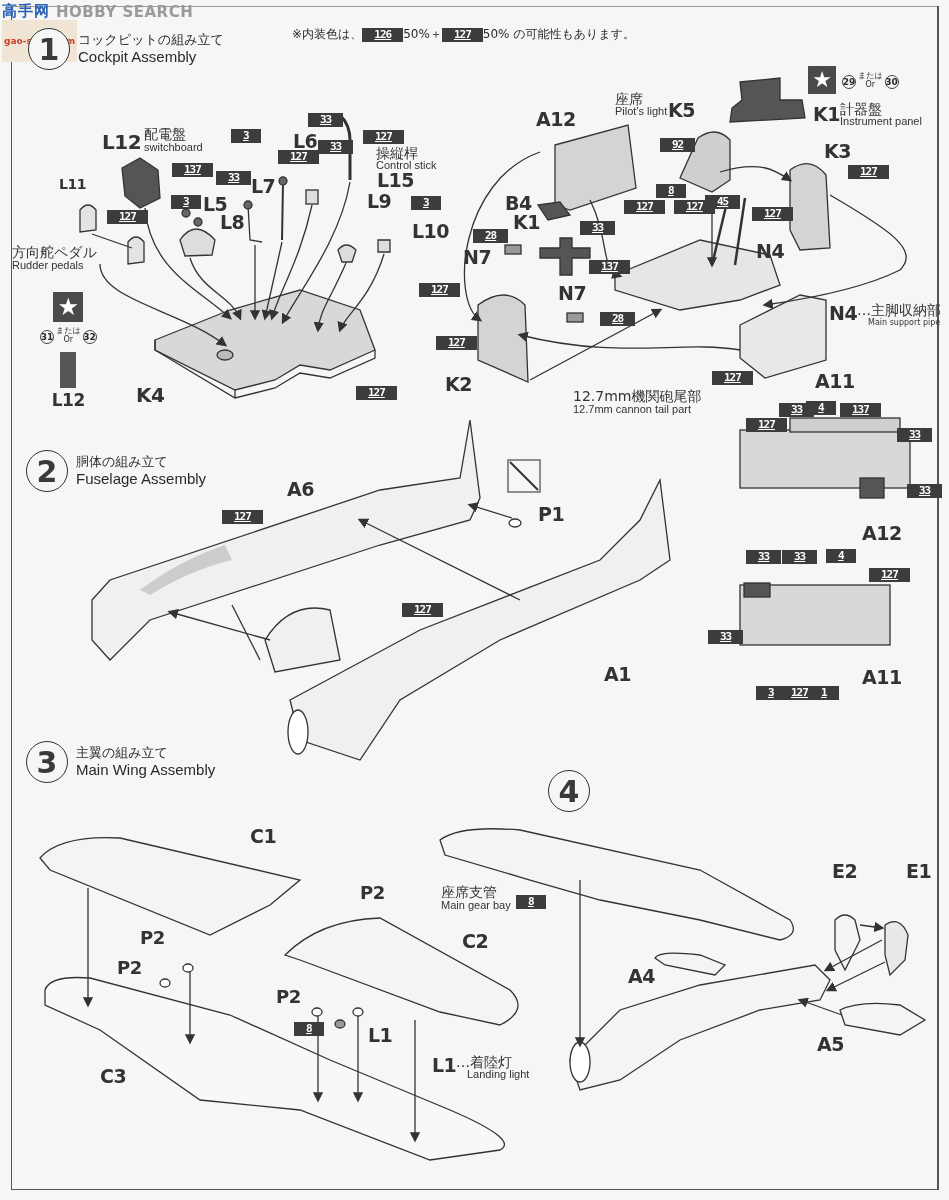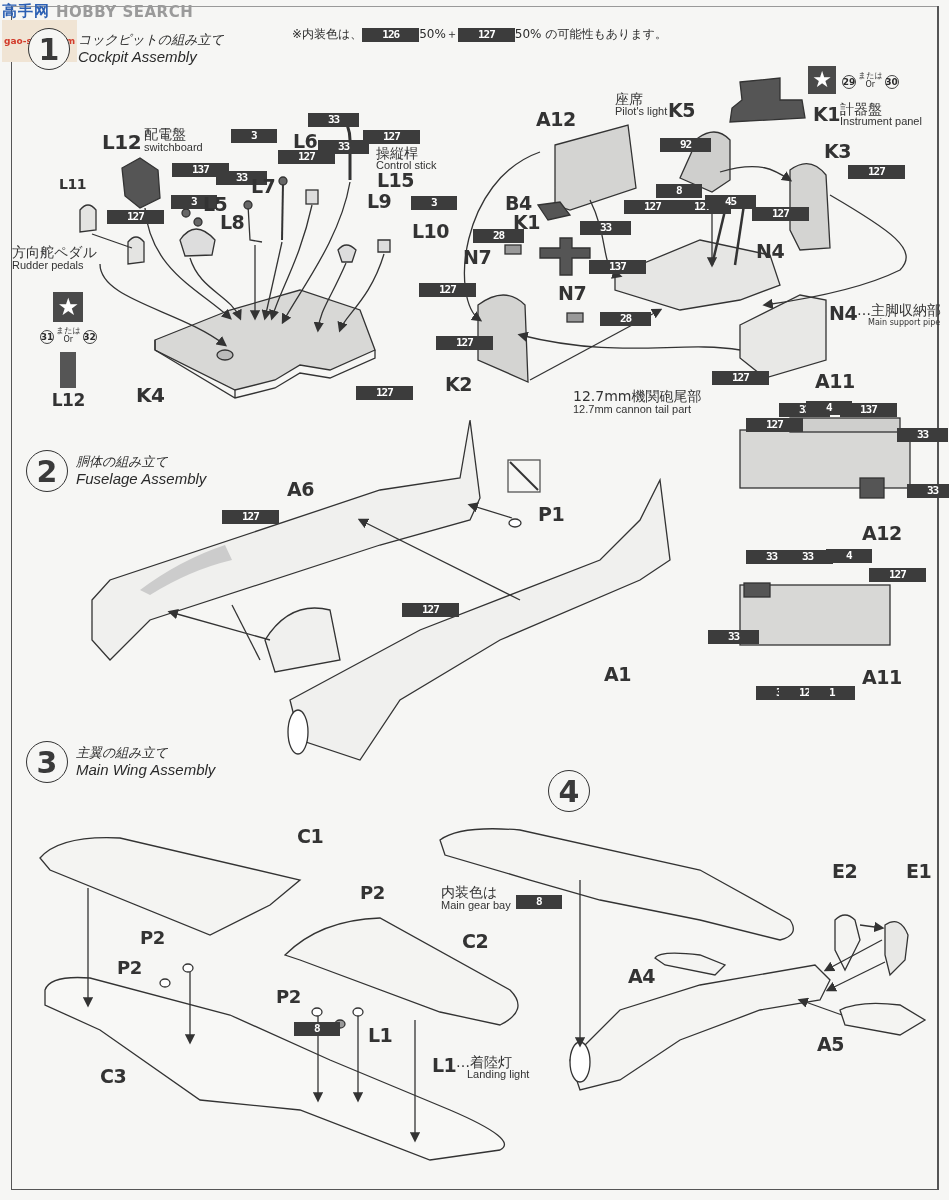--- a/index.html
+++ b/index.html
@@ -9,28 +9,28 @@
   .sheet { position: absolute; left: 11px; top: 6px; width: 926px; height: 1184px; border-left: 1.5px solid #555; border-bottom: 1.5px solid #555; border-top: 1px solid #999; }
   .sheet-right-rule { position: absolute; left: 937px; top: 6px; width: 1.5px; height: 1184px; background: #555; }
 
   .watermark { position: absolute; left: 2px; top: 2px; display: flex; align-items: center; gap: 2px; z-index: 5; }
   .wm-logo { font-family: "DejaVu Sans", sans-serif; font-size: 15px; font-weight: bold; color: #2b5fb3; letter-spacing: 1px; }
   .wm-text { font-family: "DejaVu Sans", sans-serif; font-size: 15px; font-weight: bold; color: #9a9a9a; letter-spacing: 0.5px; margin-left: 4px; }
   .wm-sub { position: absolute; left: 2px; top: 20px; font-size: 9px; font-weight: bold; color: #d23b2b; background: #f0e4d4; padding: 16px 2px; font-family: "DejaVu Sans", sans-serif; }
 
   .step-head { position: absolute; display: flex; align-items: center; gap: 8px; }
   .step-num { width: 42px; height: 42px; border-radius: 50%; border: 1.5px solid #333; display: flex; align-items: center; justify-content: center; font-family: "DejaVu Sans", sans-serif; font-weight: bold; font-size: 30px; color: #3a3a3a; background: #f6f6f4; }
-  .step-titles { display: flex; flex-direction: column; line-height: 1.15; font-style: italic; }
+  .step-titles { display: flex; flex-direction: column; line-height: 1.15; }
   .step-jp { font-size: 13px; color: #2a2a2a; font-family: "DejaVu Sans", sans-serif; }
   .step-en { font-size: 15px; color: #2a2a2a; }
 
   .note { position: absolute; left: 292px; top: 24px; font-size: 12px; line-height: 20px; font-family: "DejaVu Sans", sans-serif; }
   .note .l2 { padding-left: 20px; font-size: 12px; font-family: "Liberation Sans", sans-serif; }
 
-  .cbox { display: inline-block; background: #3c3c3c; color: #fff; font-family: "DejaVu Sans Mono", monospace; font-weight: bold; font-size: 11px; line-height: 14px; padding: 0 20px; letter-spacing: -1px; vertical-align: middle; }
+  .cbox { display: inline-block; background: #3c3c3c; color: #fff; font-family: "DejaVu Sans Mono", monospace; font-weight: bold; font-size: 11px; line-height: 14px; padding: 0 12px; letter-spacing: -1px; vertical-align: middle; text-decoration: underline; }
   .cbox.abs { position: absolute; }
 
   .pl { position: absolute; font-family: "DejaVu Sans", sans-serif; font-weight: bold; font-size: 17px; color: #333; letter-spacing: -0.5px; }
   .small { position: absolute; font-size: 14px; line-height: 11px; color: #333; font-family: "DejaVu Sans", sans-serif; }
   .small-en { position: absolute; font-size: 11px; line-height: 12px; color: #333; }
 
   .decal { position: absolute; display: flex; flex-direction: column; align-items: center; }
   .decal-star { width: 30px; height: 30px; background: #4a4a4a; color: #fff; font-size: 24px; line-height: 30px; text-align: center; }
   .decal-row { display: flex; align-items: flex-end; gap: 2px; font-size: 9px; font-family: "DejaVu Sans", sans-serif; }
   .circ { display: inline-flex; width: 14px; height: 14px; border: 1px solid #444; border-radius: 50%; align-items: center; justify-content: center; font-size: 9px; font-weight: bold; }
@@ -324,32 +324,32 @@
 <span class="cbox abs" style="left:779px;top:686px;">127</span>
 <span class="cbox abs" style="left:809px;top:686px;">1</span>
 <span class="pl" style="left:862px;top:666px;font-size:19px;">A11</span>
 
 <span class="pl" style="left:287px;top:478px;font-size:19px;">A6</span>
 <span class="cbox abs" style="left:222px;top:510px;">127</span>
 <span class="pl" style="left:538px;top:503px;font-size:19px;">P1</span>
 <span class="cbox abs" style="left:402px;top:603px;">127</span>
 <span class="pl" style="left:604px;top:663px;font-size:19px;">A1</span>
 
-<span class="pl" style="left:250px;top:825px;font-size:19px;margin-left:47px;">C1</span>
+<span class="pl" style="left:250px;top:825px;font-size:19px;">C1</span>
 <span class="pl" style="left:140px;top:927px;font-size:18px;">P2</span>
 <span class="pl" style="left:117px;top:957px;font-size:18px;">P2</span>
 <span class="pl" style="left:360px;top:882px;font-size:18px;">P2</span>
 <span class="pl" style="left:462px;top:930px;font-size:19px;">C2</span>
 <span class="pl" style="left:276px;top:986px;font-size:18px;">P2</span>
 <span class="cbox abs" style="left:294px;top:1022px;">8</span>
 <span class="pl" style="left:368px;top:1024px;font-size:19px;">L1</span>
 <span class="pl" style="left:100px;top:1065px;font-size:19px;">C3</span>
 <span class="pl" style="left:432px;top:1054px;font-size:19px;">L1</span>
 <span class="small" style="left:456px;top:1057px;"><span>…</span><span>着陸灯</span></span>
 <span class="small-en" style="left:467px;top:1068px;">Landing light</span>
 
-<span class="small" style="left:441px;top:887px;">内装色は</span>
+<span class="small" style="left:441px;top:887px;">座席支管</span>
 <span class="small-en" style="left:441px;top:899px;">Main gear bay</span>
 <span class="cbox abs" style="left:516px;top:895px;">8</span>
 <span class="pl" style="left:832px;top:860px;font-size:19px;">E2</span>
 <span class="pl" style="left:906px;top:860px;font-size:19px;">E1</span>
 <span class="pl" style="left:628px;top:965px;font-size:19px;">A4</span>
 <span class="pl" style="left:817px;top:1033px;font-size:19px;">A5</span>
 
 </body></html>

